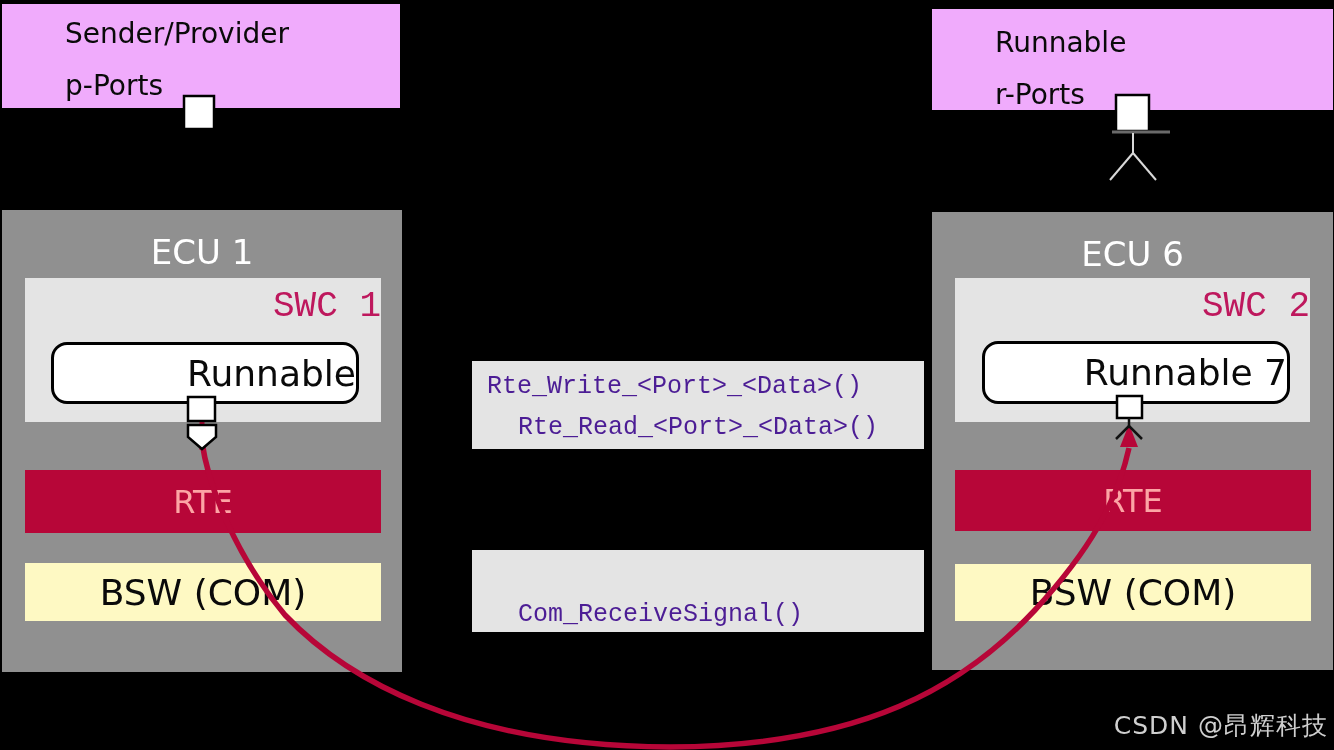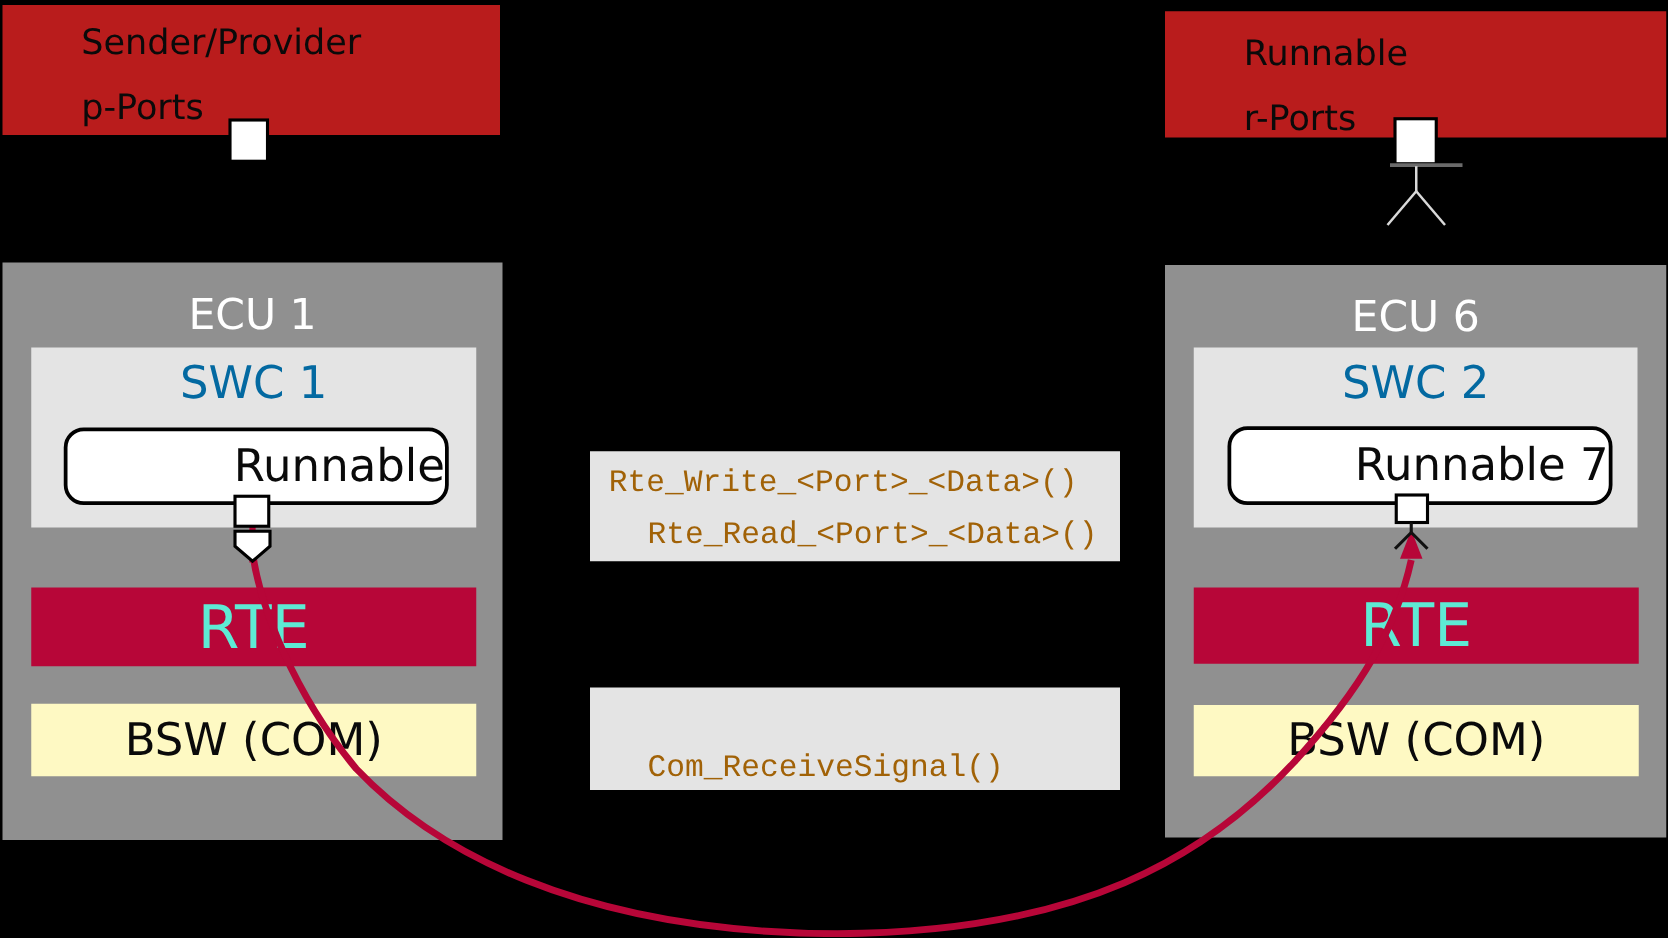--- a/index.html
+++ b/index.html
@@ -1,39 +1,39 @@
 <!DOCTYPE html>
 <html><head>
 <meta charset="utf-8">
 <style>
   html,body{margin:0;padding:0;background:#000;}
   .canvas{
     position:relative;width:1334px;height:750px;background:#000;overflow:hidden;
     font-family:"DejaVu Sans","Liberation Sans",sans-serif;
   }
   .abs{position:absolute;}
-  .panel{background:#b91c1c;color:#0a0a0a;}
+  .panel{background:#f0abfc;color:#0a0a0a;}
   .legend{line-height:1;}
   .legend .l1{position:absolute;left:63px;top:16px;font-size:28px;}
   .legend .l2{position:absolute;left:63px;top:68px;font-size:28px;}
   .ecu{background:#909090;}
   .ecu-title{position:absolute;left:0;right:0;top:22px;text-align:center;
     color:#fff;font-size:34px;}
   .swc{background:#e4e4e4;}
-  .swc-title{position:absolute;left:0;right:0;top:8px;text-align:center;
-    color:#0369a1;font-size:36px;}
+  .swc-title{position:absolute;left:0;right:0;top:8px;text-align:right;
+    color:#be185d;font-size:36px;font-family:Liberation Mono, monospace;}
   .runnable{background:#fff;border:3px solid #000;border-radius:16px;
     display:flex;align-items:center;justify-content:flex-end;
     font-size:36px;color:#0a0a0a;box-sizing:border-box;}
   .rte{display:flex;align-items:center;justify-content:center;
-    color:#5eead4;font-size:48px;}
+    color:#fca5a5;font-size:32px;}
   .bsw{background:#fef9c3;display:flex;align-items:center;justify-content:center;
     color:#0a0a0a;font-size:36px;}
-  .codebox{background:#e4e4e4;color:#a16207;
-    font-family:"Liberation Mono","DejaVu Sans Mono",monospace;font-size:25px;}
+  .codebox{background:#e4e4e4;color:#4c1d95;
+    font-family:"Liberation Mono","DejaVu Sans Mono",monospace;font-size:25px;padding-left:28px;}
   .codebox .c1{position:absolute;left:15px;top:11px;white-space:pre;}
   .codebox .c2{position:absolute;left:46px;top:52px;white-space:pre;}
   .watermark{position:absolute;right:6px;top:709px;width:600px;
     text-align:right;color:#cfcfcf;font-size:25px;letter-spacing:1px;}
   svg.overlay{position:absolute;left:0;top:0;z-index:10;pointer-events:none;}
 </style>
 </head>
 <body>
 
 <div class="canvas">
@@ -81,20 +81,21 @@
   </div>
 
   <div class="abs codebox" style="left:472px;top:361px;width:424px;height:88px;">
     <div class="c1">Rte_Write_&lt;Port&gt;_&lt;Data&gt;()</div>
     <div class="c2">Rte_Read_&lt;Port&gt;_&lt;Data&gt;()</div>
   </div>
   <div class="abs codebox" style="left:472px;top:550px;width:424px;height:82px;">
     <div class="c2" style="top:50px;">Com_ReceiveSignal()</div>
   </div>
 
+  <div class="watermark">CSDN @昂辉科技</div>
 
   <svg class="overlay" width="1334" height="750" viewBox="0 0 1334 750">
 
     <g>
       <path d="M 202 408 L 202 450" stroke="#b70638" stroke-width="5" fill="none"></path>
       <path d="M 202 442
                C 208 485, 235 555, 285 615
                C 345 678, 460 746, 670 747
                C 865 746, 965 685, 1035 610
                C 1090 550, 1117 502, 1129 448" stroke="#b70638" stroke-width="5.5" fill="none"></path>

